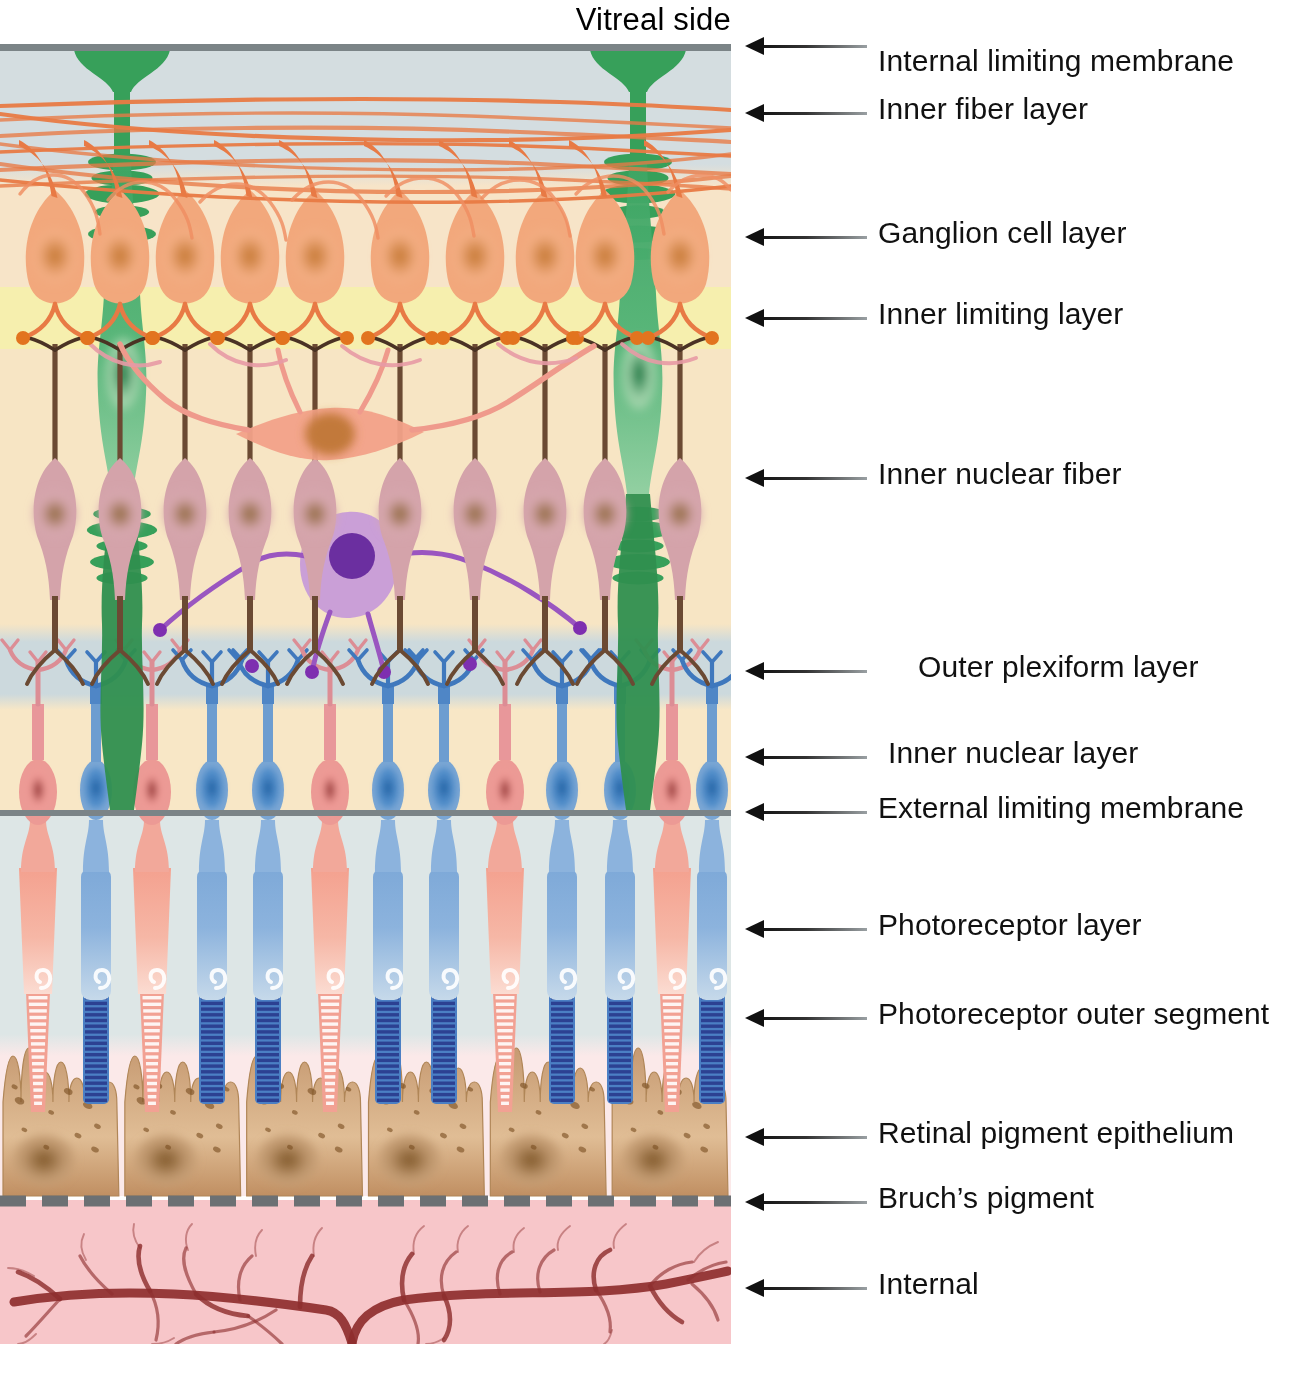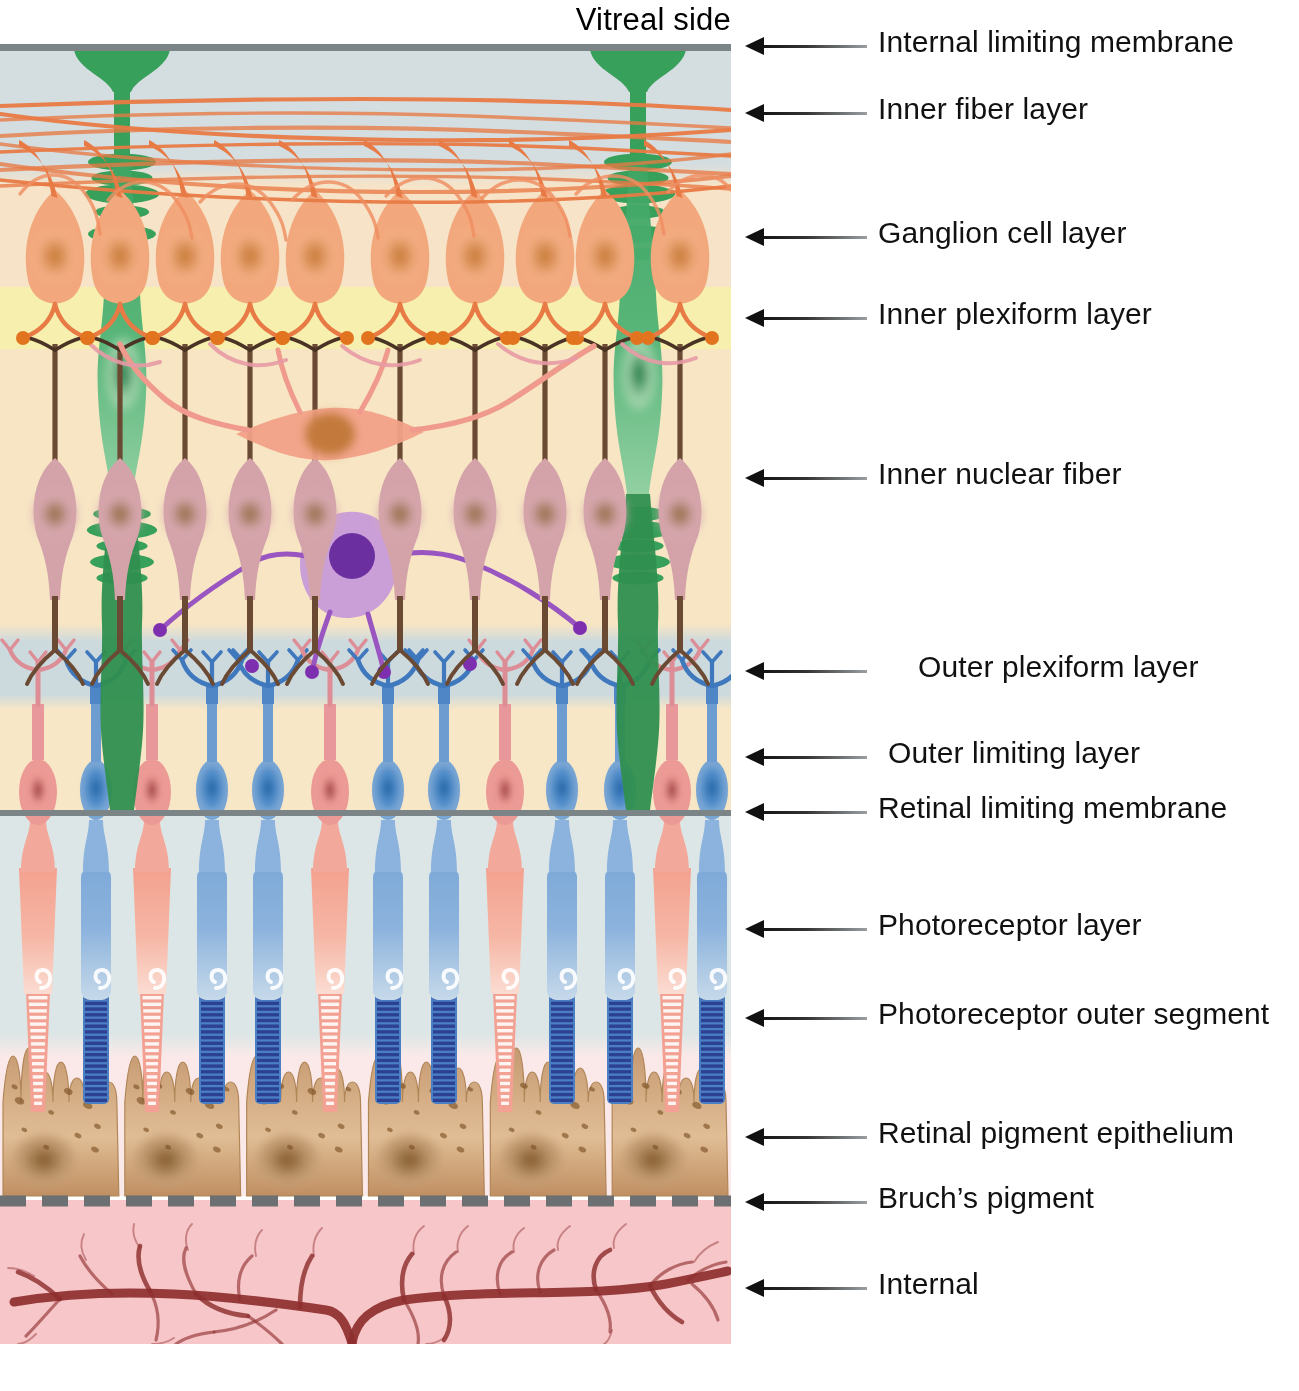--- a/index.html
+++ b/index.html
@@ -1146,70 +1146,70 @@
         </g>
       </svg>
   </div>
 
   <div id="label-column">
       <div class="label-row" style="top: 46px;">
         <div class="arrow-wrap">
           <div class="arrow-line"></div>
           <div class="arrow-head"></div>
         </div>
-        <div class="label-text" style="left: 133px;">Internal limiting membrane</div>
+        <div class="label-text" style="left: 133px; margin-top: 19px;">Internal limiting membrane</div>
       </div>
       <div class="label-row" style="top: 113px;">
         <div class="arrow-wrap">
           <div class="arrow-line"></div>
           <div class="arrow-head"></div>
         </div>
         <div class="label-text" style="left: 133px;">Inner fiber layer</div>
       </div>
       <div class="label-row" style="top: 237px;">
         <div class="arrow-wrap">
           <div class="arrow-line"></div>
           <div class="arrow-head"></div>
         </div>
         <div class="label-text" style="left: 133px;">Ganglion cell layer</div>
       </div>
       <div class="label-row" style="top: 318px;">
         <div class="arrow-wrap">
           <div class="arrow-line"></div>
           <div class="arrow-head"></div>
         </div>
-        <div class="label-text" style="left: 133px;">Inner plexiform layer</div>
+        <div class="label-text" style="left: 133px;">Inner limiting layer</div>
       </div>
       <div class="label-row" style="top: 478px;">
         <div class="arrow-wrap">
           <div class="arrow-line"></div>
           <div class="arrow-head"></div>
         </div>
         <div class="label-text" style="left: 133px;">Inner nuclear fiber</div>
       </div>
       <div class="label-row" style="top: 671px;">
         <div class="arrow-wrap">
           <div class="arrow-line"></div>
           <div class="arrow-head"></div>
         </div>
         <div class="label-text" style="left: 133px; margin-left: 40px;">Outer plexiform layer</div>
       </div>
       <div class="label-row" style="top: 757px;">
         <div class="arrow-wrap">
           <div class="arrow-line"></div>
           <div class="arrow-head"></div>
         </div>
-        <div class="label-text" style="left: 143px;">Outer limiting layer</div>
+        <div class="label-text" style="left: 143px;">Inner nuclear layer</div>
       </div>
       <div class="label-row" style="top: 812px;">
         <div class="arrow-wrap">
           <div class="arrow-line"></div>
           <div class="arrow-head"></div>
         </div>
-        <div class="label-text" style="left: 133px;">Retinal limiting membrane</div>
+        <div class="label-text" style="left: 133px;">External limiting membrane</div>
       </div>
       <div class="label-row" style="top: 929px;">
         <div class="arrow-wrap">
           <div class="arrow-line"></div>
           <div class="arrow-head"></div>
         </div>
         <div class="label-text" style="left: 133px;">Photoreceptor layer</div>
       </div>
       <div class="label-row" style="top: 1018px;">
         <div class="arrow-wrap">

